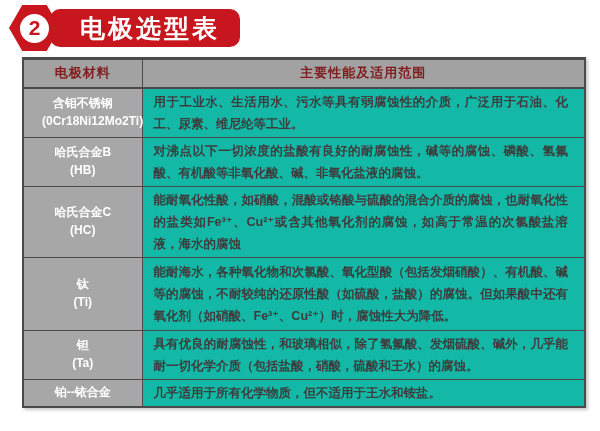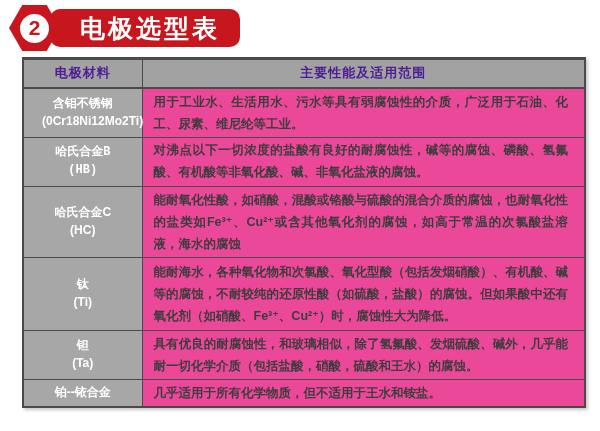--- a/index.html
+++ b/index.html
@@ -36,36 +36,36 @@
     position: absolute; left: 22px; top: 57px; width: 564px;
     box-shadow: 2px 2px 3px rgba(0,0,0,0.22);
   }
   table {
     width: 100%; border-collapse: collapse; table-layout: fixed;
     border: 2px solid #4a4a4a; border-top-width: 3px;
   }
   col.c-mat { width: 119px; }
   th, td { border: 1px solid #4a4a4a; vertical-align: middle; }
   th {
-    background: #a2a2a2; color: #4c1d95; font-weight: bold;
+    background: #a2a2a2; color: #7f1d1d; font-weight: bold;
     font-size: 13px; height: 29px; letter-spacing: 1px;
     border-bottom-width: 2px;
   }
   td.mat {
     background: #a7a7a7; color: #fff; font-weight: bold;
     font-size: 12px; text-align: center; line-height: 1.45;
     white-space: pre-line; padding: 2px 18px;
   }
   td.desc {
-    background: #ec4899; color: #3d3d3d; font-weight: bold;
+    background: #14b8a6; color: #3d3d3d; font-weight: bold;
     font-size: 12.5px; line-height: 22px; text-align: justify;
     padding: 2px 16px 2px 11px;
   }
   tr.h47 td { height: 47px; }
-  tr.h48 td { height: 48px; font-family: Liberation Mono, monospace; }
+  tr.h48 td { height: 48px; }
   tr.h69 td { height: 69px; }
   tr.h73 td { height: 73px; }
   tr.h25 td { height: 25px; }
   tr.h27 td { height: 27px; }
 </style>
 </head>
 <body>
 
 <div class="page">
 

